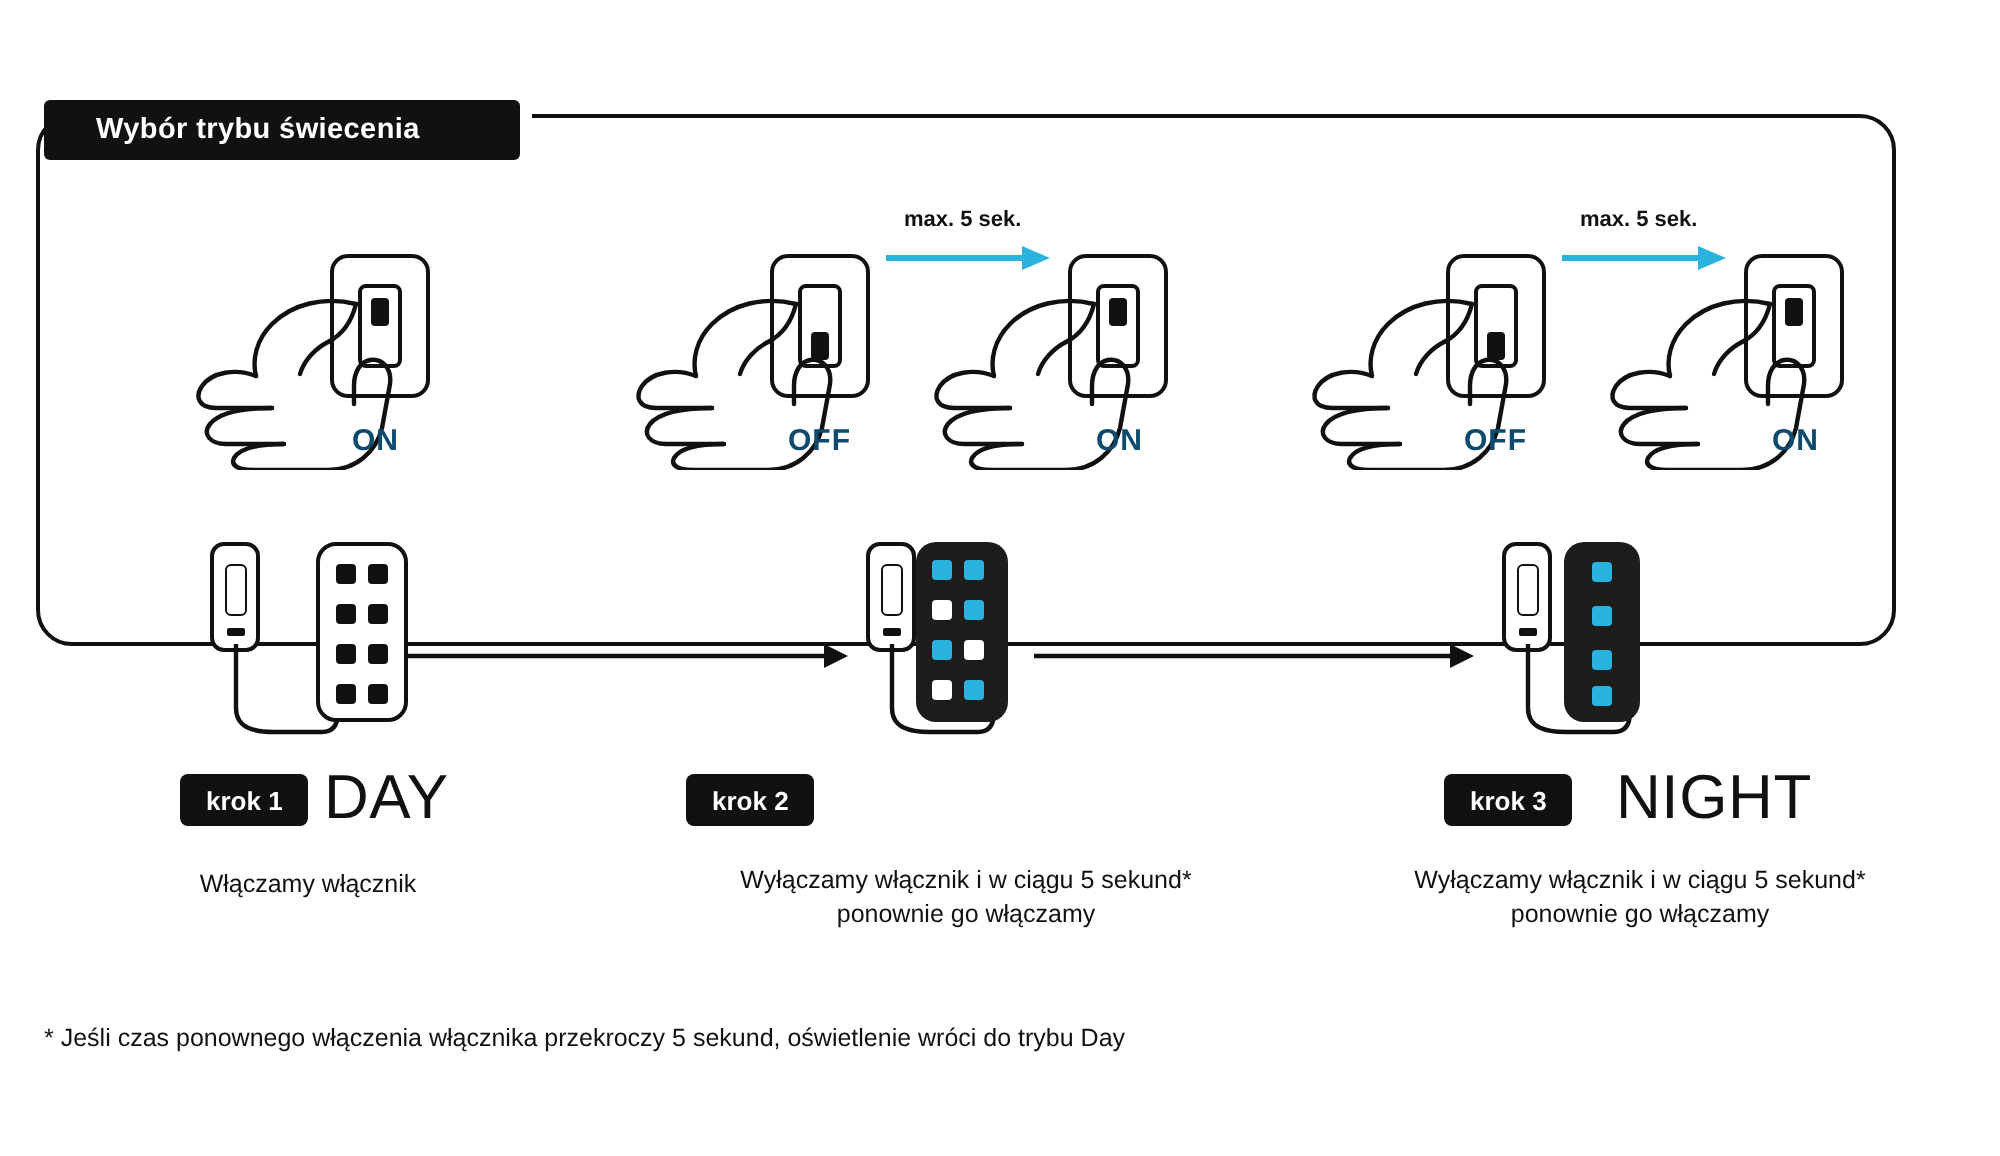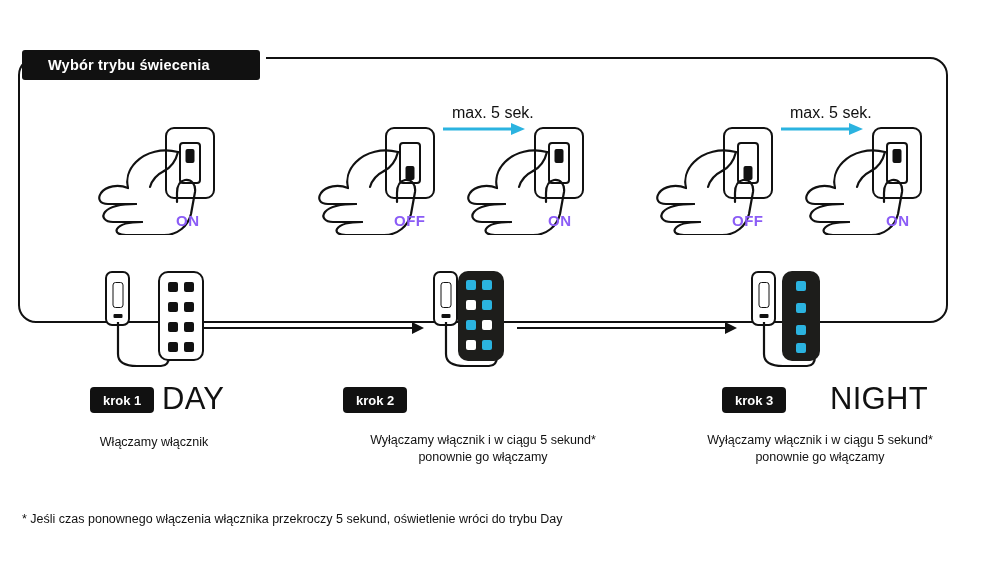--- a/index.html
+++ b/index.html
@@ -87,29 +87,29 @@
   }
 
   
   .hand { position: absolute; }
 
   .state-label {
     position: absolute;
     font-size: 15px;
     font-weight: bold;
     letter-spacing: 0.5px;
-    color: #8b5cf6;
+    color: #0c4a6e;
   }
 
   
   .blue-arrow-wrap { position: absolute; }
   .blue-arrow-label {
     position: absolute;
-    font-size: 16px;
-    font-weight: normal;
+    font-size: 11px;
+    font-weight: bold;
     color: #111111;
     white-space: nowrap;
   }
 
   .remote {
     position: absolute;
     border: 2.2px solid #111111;
     border-radius: 7px;
     box-sizing: border-box;
     background: #ffffff;
@@ -386,19 +386,19 @@
 
   <div class="step-badge" style="left:343px; top:387px;">
     <span>krok 2</span>
   </div>
   <div class="desc" style="left:313px; top:432px; width:340px;">Wyłączamy włącznik i w ciągu 5 sekund*
 ponownie go włączamy</div>
 
   <div class="step-badge" style="left:722px; top:387px;">
     <span>krok 3</span>
   </div>
-  <div class="mode-name" style="left:830px; top:381px;">NIGHT</div>
+  <div class="mode-name" style="left:808px; top:381px;">NIGHT</div>
   <div class="desc" style="left:650px; top:432px; width:340px;">Wyłączamy włącznik i w ciągu 5 sekund*
 ponownie go włączamy</div>
 
   <div class="footnote">* Jeśli czas ponownego włączenia włącznika przekroczy 5 sekund, oświetlenie wróci do trybu Day</div>
 
 </div>
 
 </body></html>

